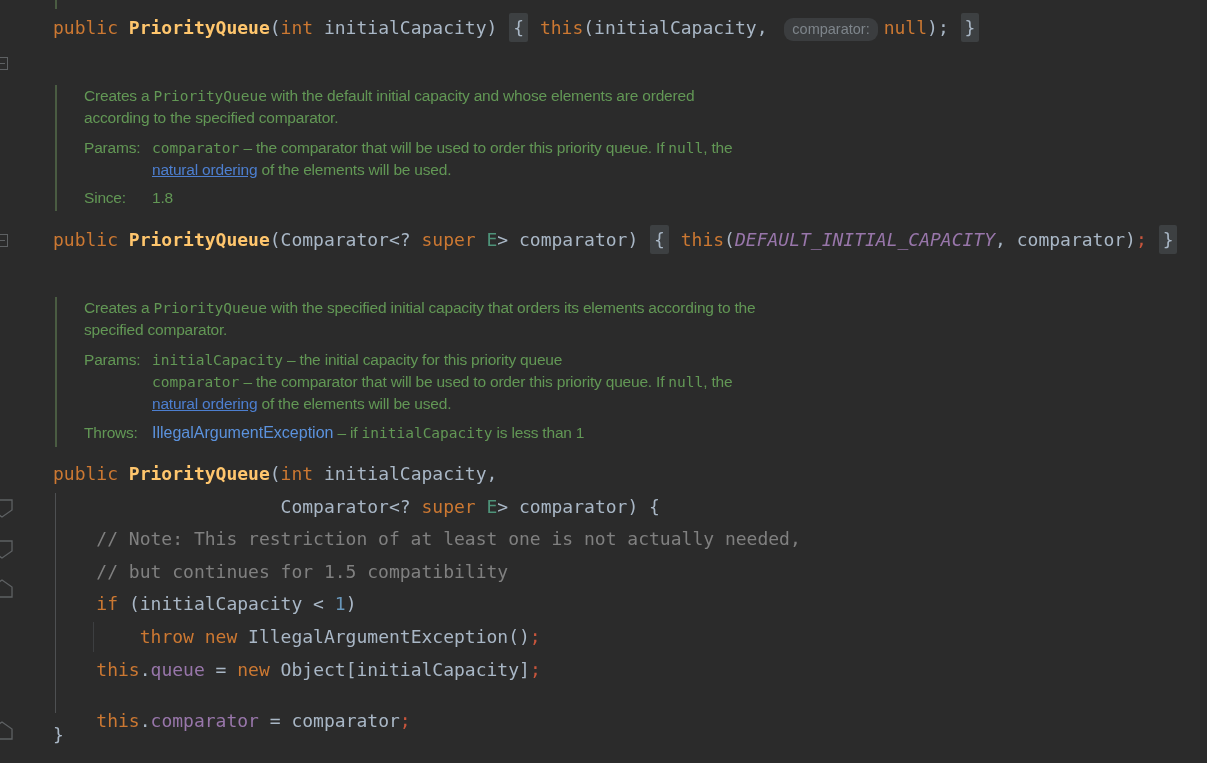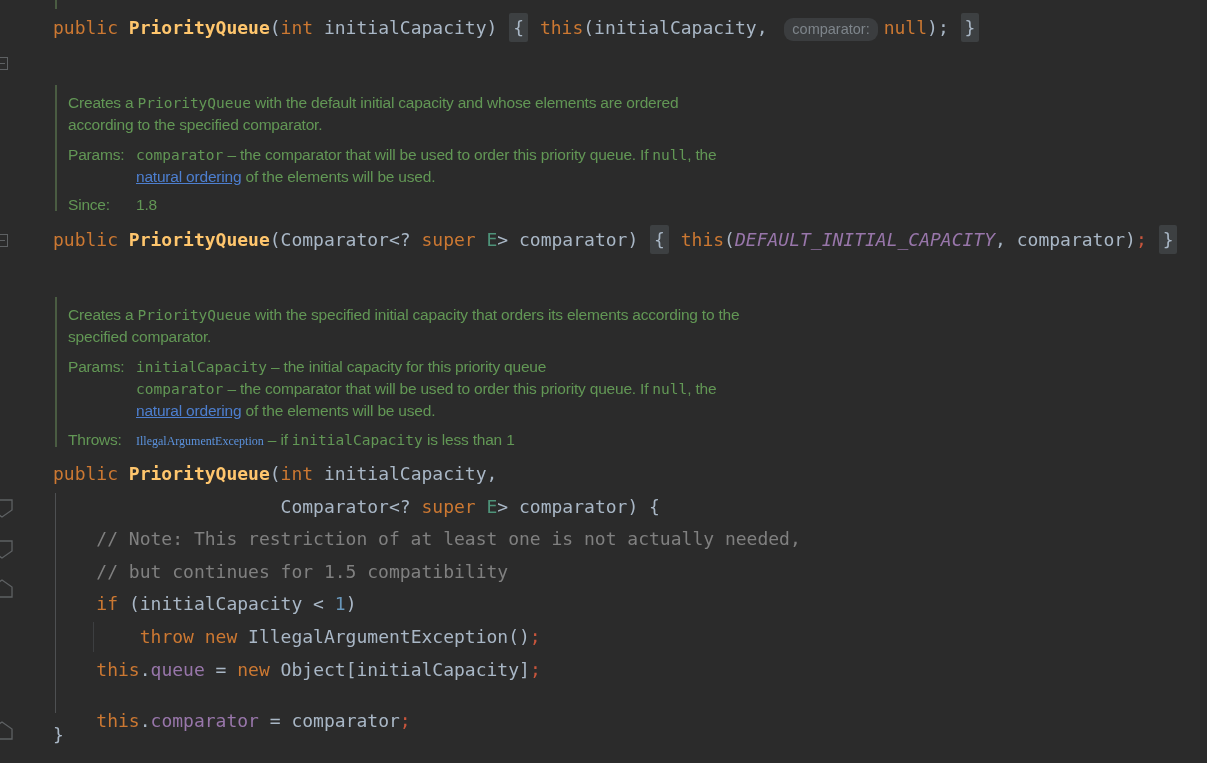--- a/index.html
+++ b/index.html
@@ -29,30 +29,30 @@
   .tk-brace{background:var(--bracebg);padding:4px 4px;margin:0 1px;border-radius:2px;}
   .inlay-hint{
     display:inline-block;vertical-align:baseline;
     font-family:"Liberation Sans",sans-serif;font-size:14.5px;line-height:20px;
     color:var(--inlayfg);background:var(--inlaybg);
     padding:1px 8px 2px 8px;margin:0 6px;border-radius:9px;
   }
   
   .doc-block{position:absolute;left:68px;right:0;}
   .doc-row{
-    position:absolute;left:0;right:0;height:22px;line-height:32px;
+    position:absolute;left:16px;right:0;height:22px;line-height:18px;
     font-size:15.5px;letter-spacing:-0.2px;white-space:pre;
     color:var(--doc);
   }
   .doc-label{display:inline-block;width:68px;color:var(--doc);}
   .doc-spacer{display:inline-block;width:68px;}
   .dk-t{color:var(--doc);}
   .dk-code{font-family:"DejaVu Sans Mono",monospace;font-size:14.5px;letter-spacing:0;color:var(--doccode);}
   .dk-link{color:var(--link);cursor:pointer;text-decoration:underline;}
-  .dk-codeLink{font-family:Liberation Serif, serif;font-size:12px;letter-spacing:0;color:var(--linkmono);cursor:pointer;}
+  .dk-codeLink{font-family:Liberation Sans, sans-serif;font-size:16px;letter-spacing:0;color:var(--linkmono);cursor:pointer;}
   
   .gutter-bar{position:absolute;}
   .fold-box{
     position:absolute;width:13px;height:13px;box-sizing:border-box;
     border:1px solid var(--gutterline);background:var(--bg);
   }
   .fold-box::after{
     content:"";position:absolute;left:2px;right:2px;top:5px;height:1px;
     background:var(--gutterline);
   }

